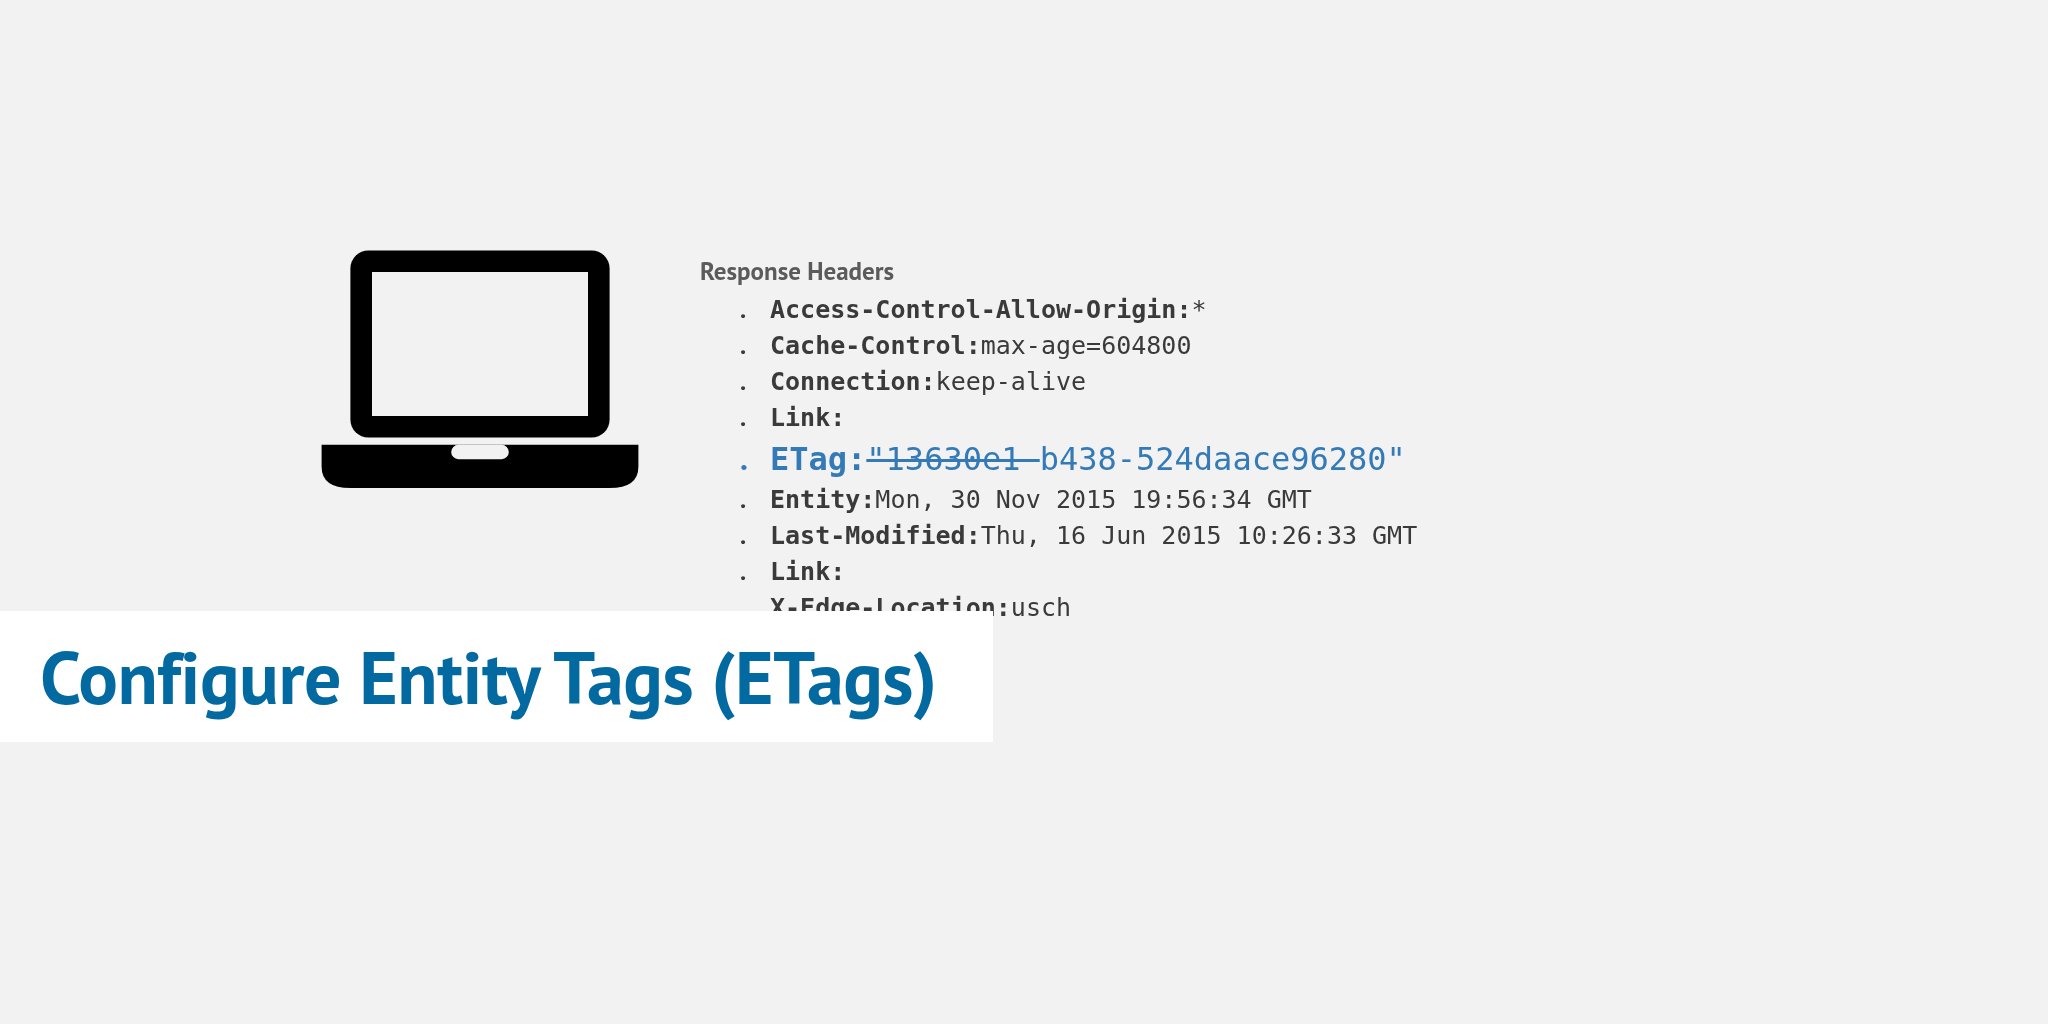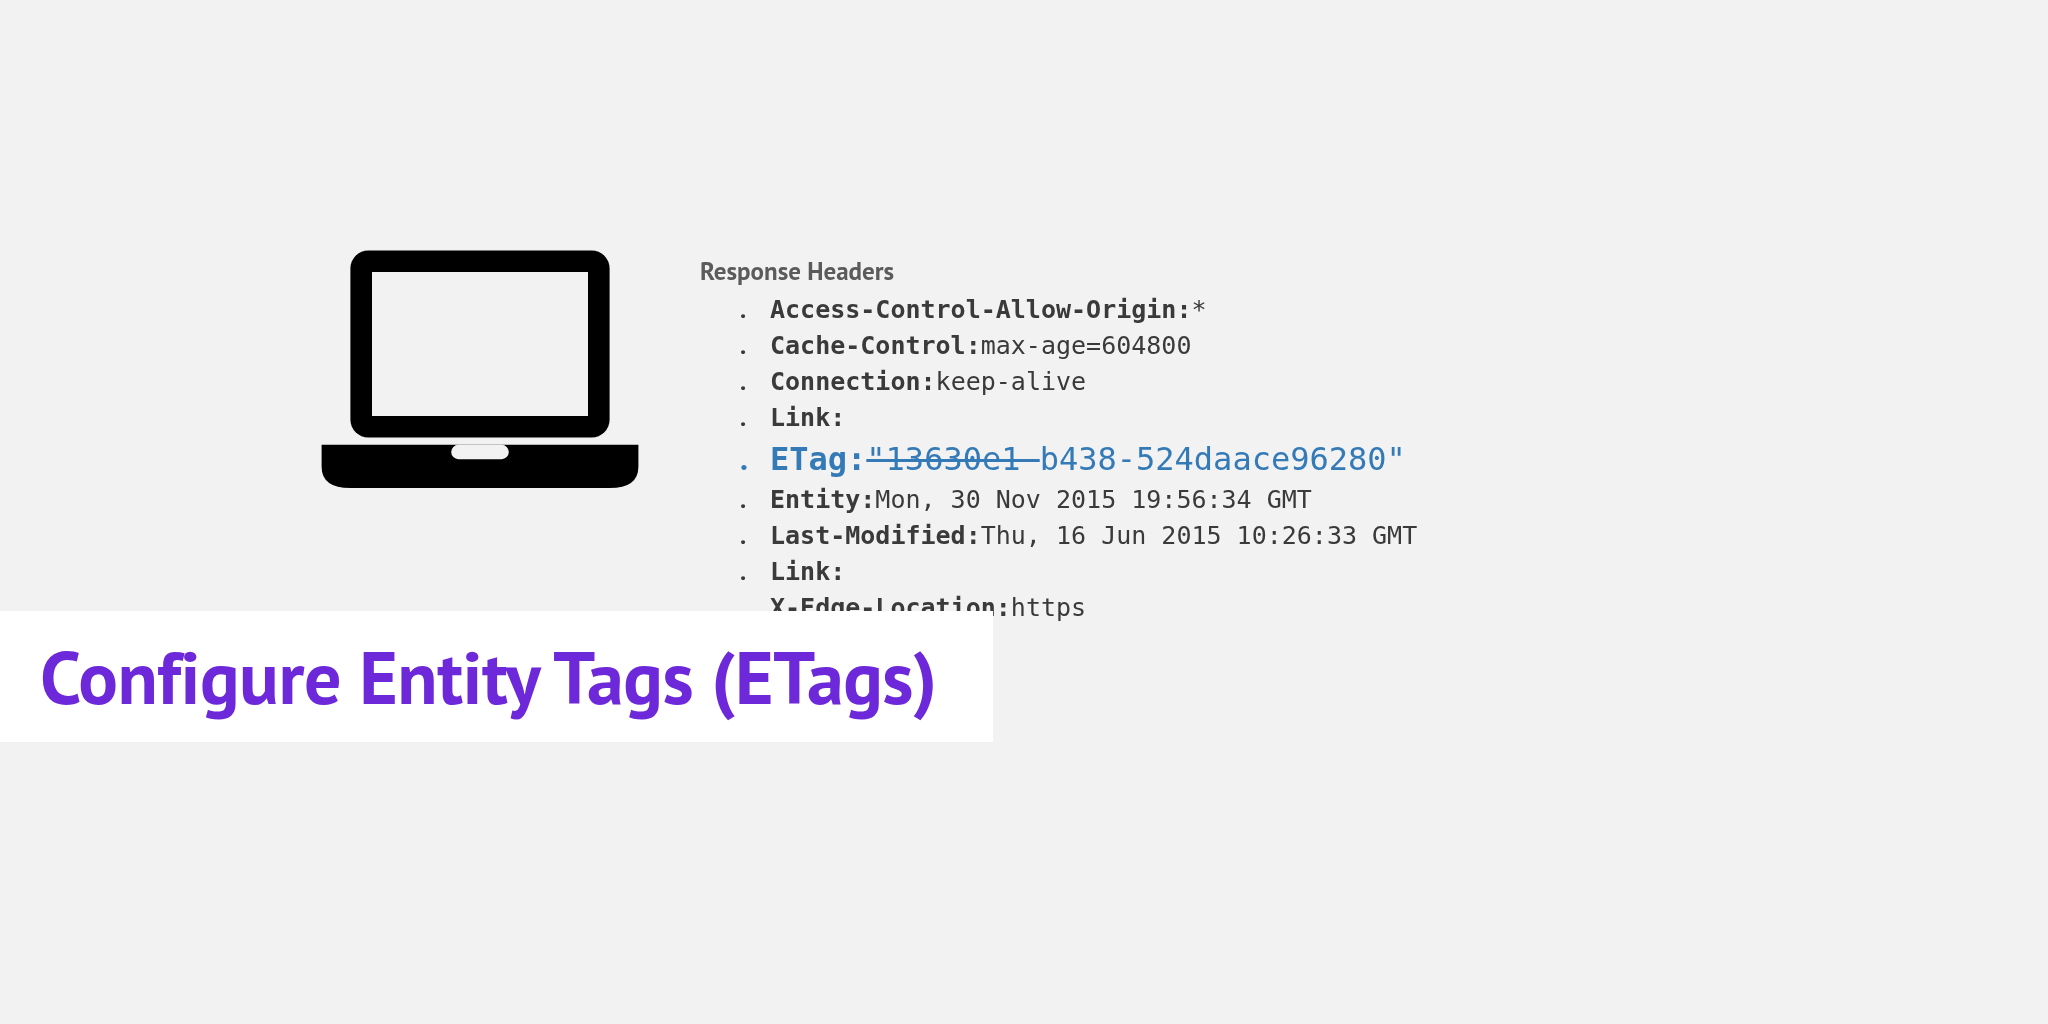--- a/index.html
+++ b/index.html
@@ -67,21 +67,21 @@
   .title-strip {
     position: absolute;
     left: 0;
     bottom: 80px;
     background: #ffffff;
     padding: 18px 56px 18px 40px;
   }
   .title-text {
     font-weight: 800;
     font-size: 74px;
-    color: #6d28d9;
+    color: #0369a1;
     letter-spacing: -0.5px;
   }
 </style>
 </head>
 <body>
 
 <div class="canvas">
 
   <div class="laptop-wrap">
     <svg viewBox="0 0 100 80" width="360" height="300">
@@ -134,21 +134,21 @@
       <span class="hname">Last-Modified:</span>
       <span class="hval">Thu, 16 Jun 2015 10:26:33 GMT</span>
     </div>
     <div class="row">
       <span class="bullet">.</span>
       <span class="hname">Link:</span>
     </div>
     <div class="row">
       <span class="bullet">.</span>
       <span class="hname">X-Edge-Location:</span>
-      <span class="hval">https</span>
+      <span class="hval">usch</span>
     </div>
   </div>
 
   <div class="title-strip">
     <div class="title-text">Configure Entity Tags (ETags)</div>
   </div>
 
 </div>
 
 </body></html>

